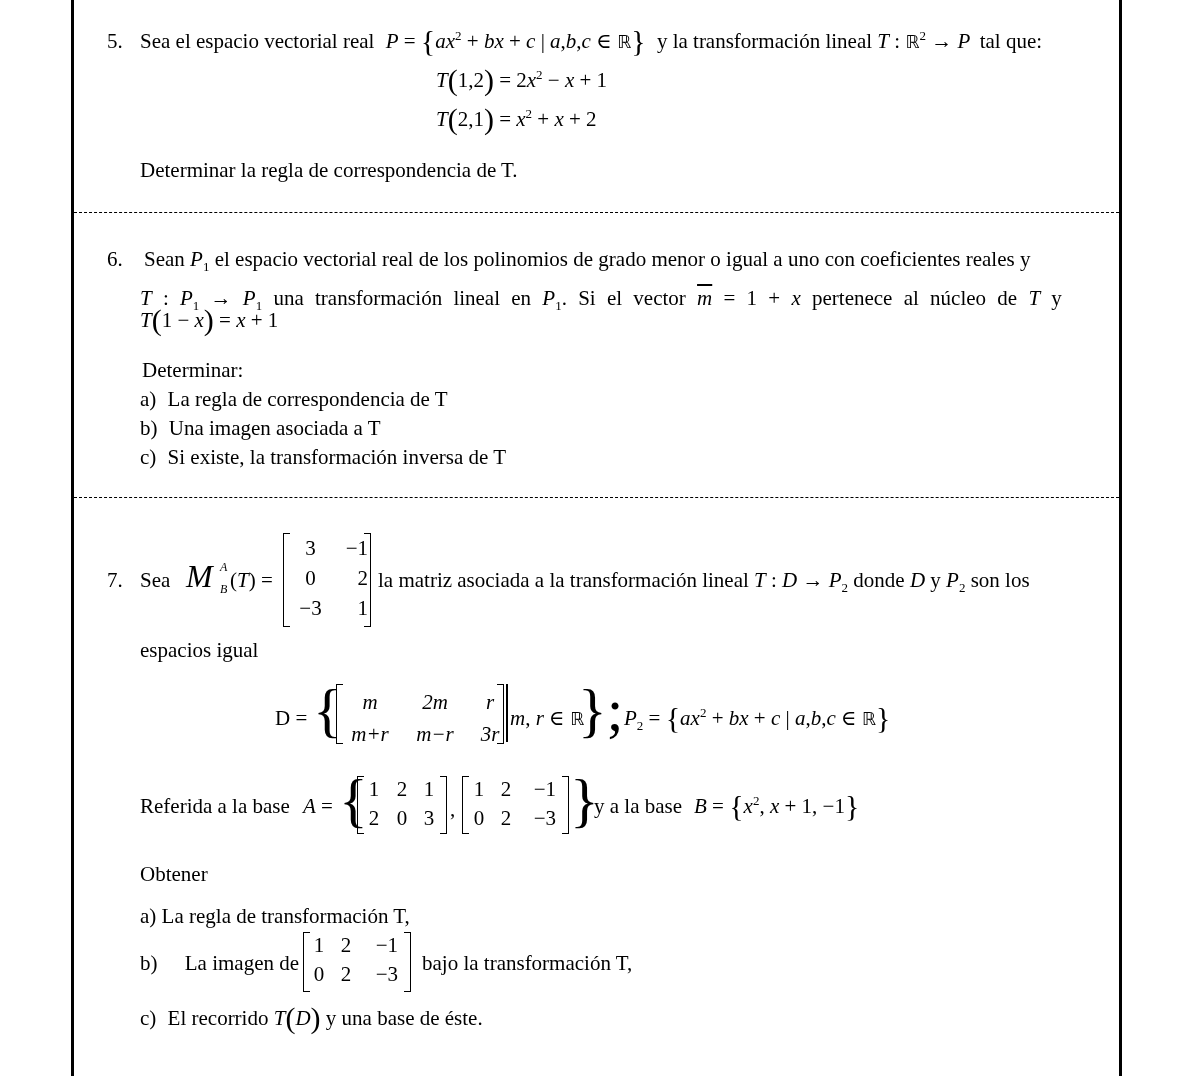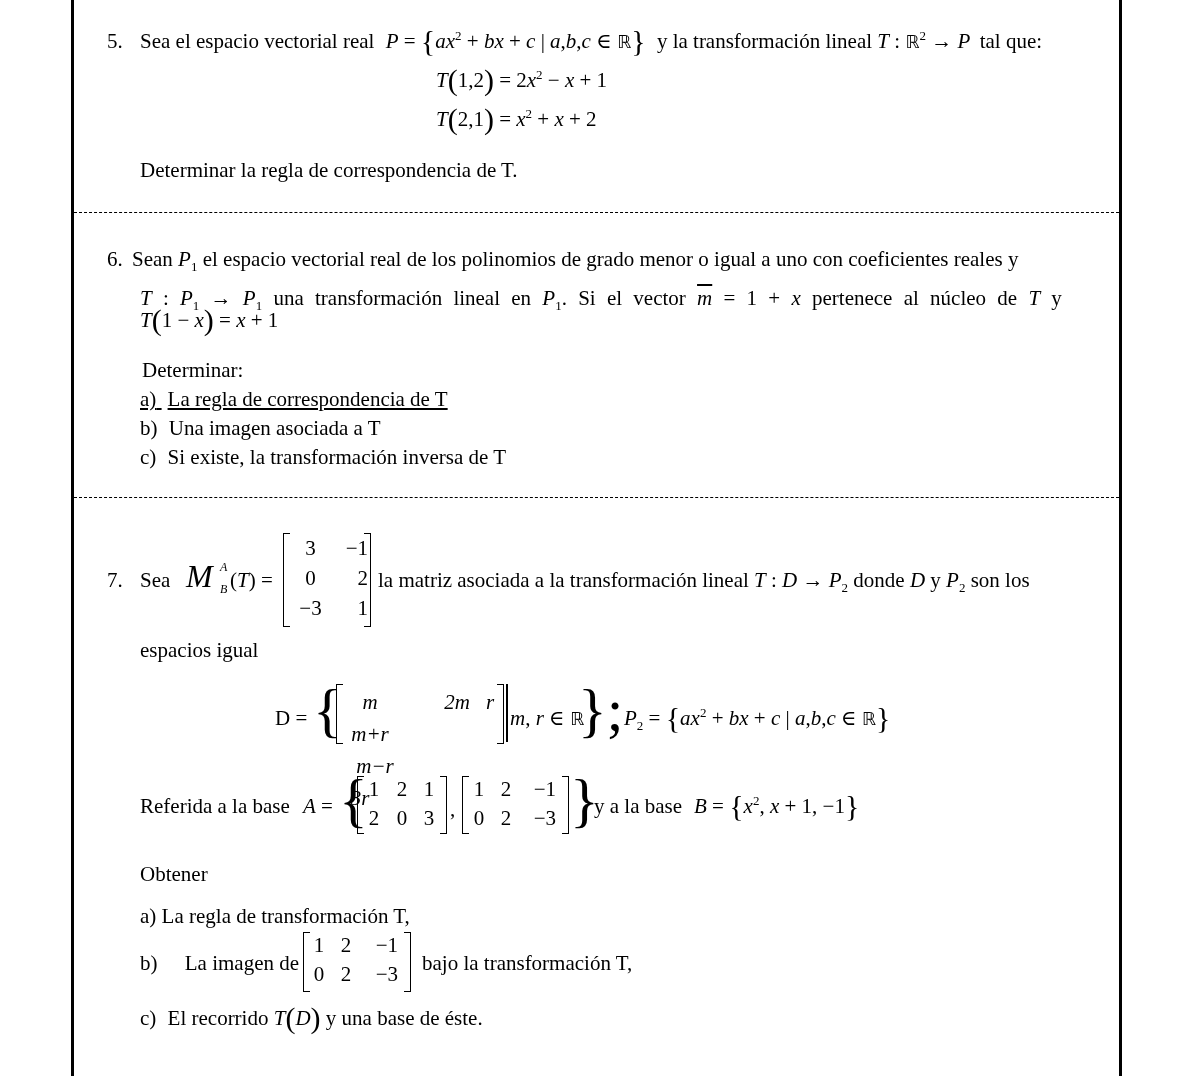--- a/index.html
+++ b/index.html
@@ -37,30 +37,30 @@
 </div>
 <div class="abs" style="left:436px;top:107px;">
   <span class="i">T</span><span class="big">(</span>2,1<span class="big">)</span> = <span class="i">x</span><span class="sup">2</span> + <span class="i">x</span> + 2
 </div>
 <div class="abs" style="left:140px;top:158px;">Determinar la regla de correspondencia de T.</div>
 
 <div class="dash" style="top:212px;"></div>
 
 <div class="abs" style="left:107px;top:247px;">
   <span>6.</span>
-  <span style="margin-left:4px">Sean <span class="i">P</span><span class="sub">1</span> el espacio vectorial real de los polinomios de grado menor o igual a uno con coeficientes reales y</span>
+  <span style="margin-left:16px">Sean <span class="i">P</span><span class="sub">1</span> el espacio vectorial real de los polinomios de grado menor o igual a uno con coeficientes reales y</span>
 </div>
 <div class="abs" style="left:140px;top:286px;word-spacing:6px;">
   <span class="i">T</span> : <span class="i">P</span><span class="sub">1</span> → <span class="i">P</span><span class="sub">1</span>  una transformación lineal en  <span class="i">P</span><span class="sub">1</span>.  Si el vector  <span class="i" style="text-decoration:overline">m</span> = 1 + <span class="i">x</span>  pertenece al núcleo de  <span class="i">T</span>  y
 </div>
 <div class="abs" style="left:140px;top:308px;">
   <span class="i">T</span><span class="big">(</span>1 − <span class="i">x</span><span class="big">)</span> = <span class="i">x</span> + 1
 </div>
 <div class="abs" style="left:142px;top:358px;">Determinar:</div>
-<div class="abs" style="left:140px;top:387px;text-decoration:underline;">
+<div class="abs" style="left:140px;top:387px;">
   <span>a)</span> <span style="margin-left:6px">La regla de correspondencia de T</span>
 </div>
 <div class="abs" style="left:140px;top:416px;">
   <span>b)</span> <span style="margin-left:6px">Una imagen asociada a T</span>
 </div>
 <div class="abs" style="left:140px;top:445px;">
   <span>c)</span> <span style="margin-left:6px">Si existe, la transformación inversa de T</span>
 </div>
 
 <div class="dash" style="top:497px;"></div>
@@ -95,24 +95,24 @@
   la matriz asociada a la transformación lineal <span class="i">T</span> : <span class="i">D</span> → <span class="i">P</span><span class="sub">2</span> donde <span class="i">D</span> y <span class="i">P</span><span class="sub">2</span> son los
 </div>
 <div class="abs" style="left:140px;top:638px;">espacios igual</div>
 
 <div class="abs" style="left:275px;top:706px;">D =</div>
 <div class="abs" style="left:313px;top:680px;font-size:60px;line-height:60px;font-weight:100;">{</div>
 <div class="brk l" style="left:336px;top:684px;height:58px;"></div>
 <div class="abs i" style="left:340px;top:686px;line-height:32px;">
   <div style="display:flex;">
       <span style="width:60px;text-align:center">m</span>
-      <span style="width:70px;text-align:right">2m</span>
+      <span style="width:70px;text-align:center">2m</span>
       <span style="width:40px;text-align:center">r</span>
     </div>
-  <div style="display:flex;flex-direction:column;">
+  <div style="display:flex;">
       <span style="width:60px;text-align:center">m+r</span>
       <span style="width:70px;text-align:center">m−r</span>
       <span style="width:40px;text-align:center">3r</span>
     </div>
 </div>
 <div class="brk r" style="left:497px;top:684px;height:58px;"></div>
 <div class="abs" style="left:506px;top:684px;width:2px;height:58px;background:#000;"></div>
 <div class="abs" style="left:510px;top:706px;">
   <span class="i">m</span>, <span class="i">r</span> ∈ <span class="bb">ℝ</span>
 </div>

